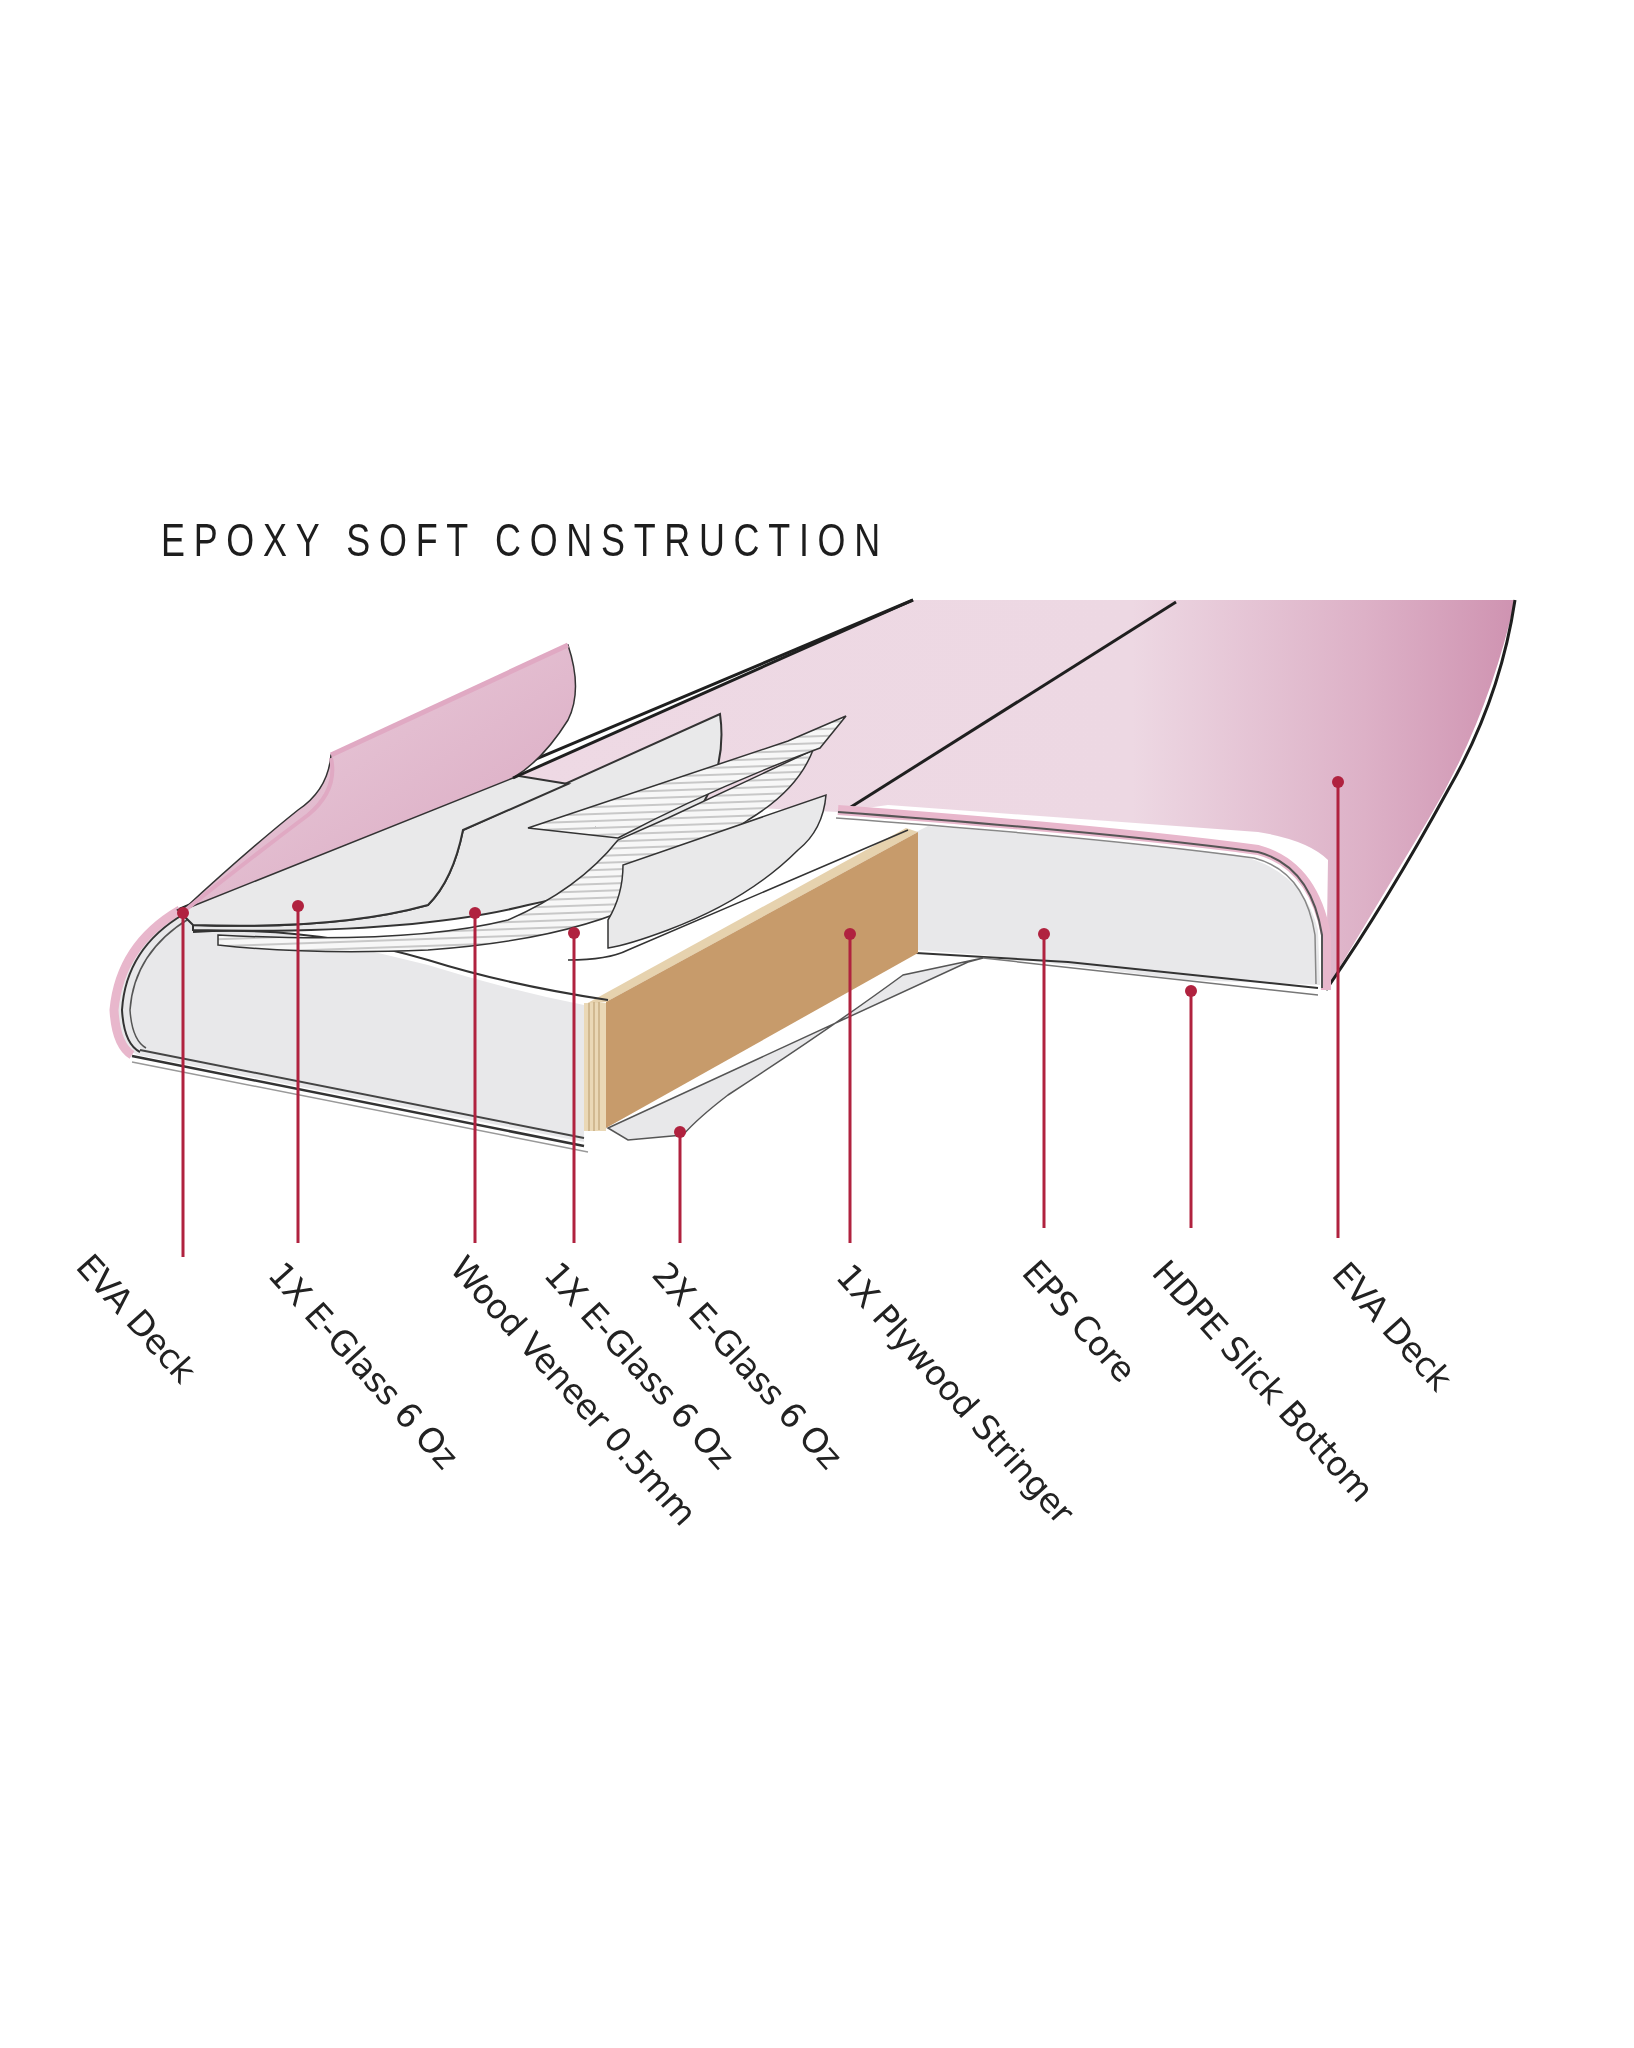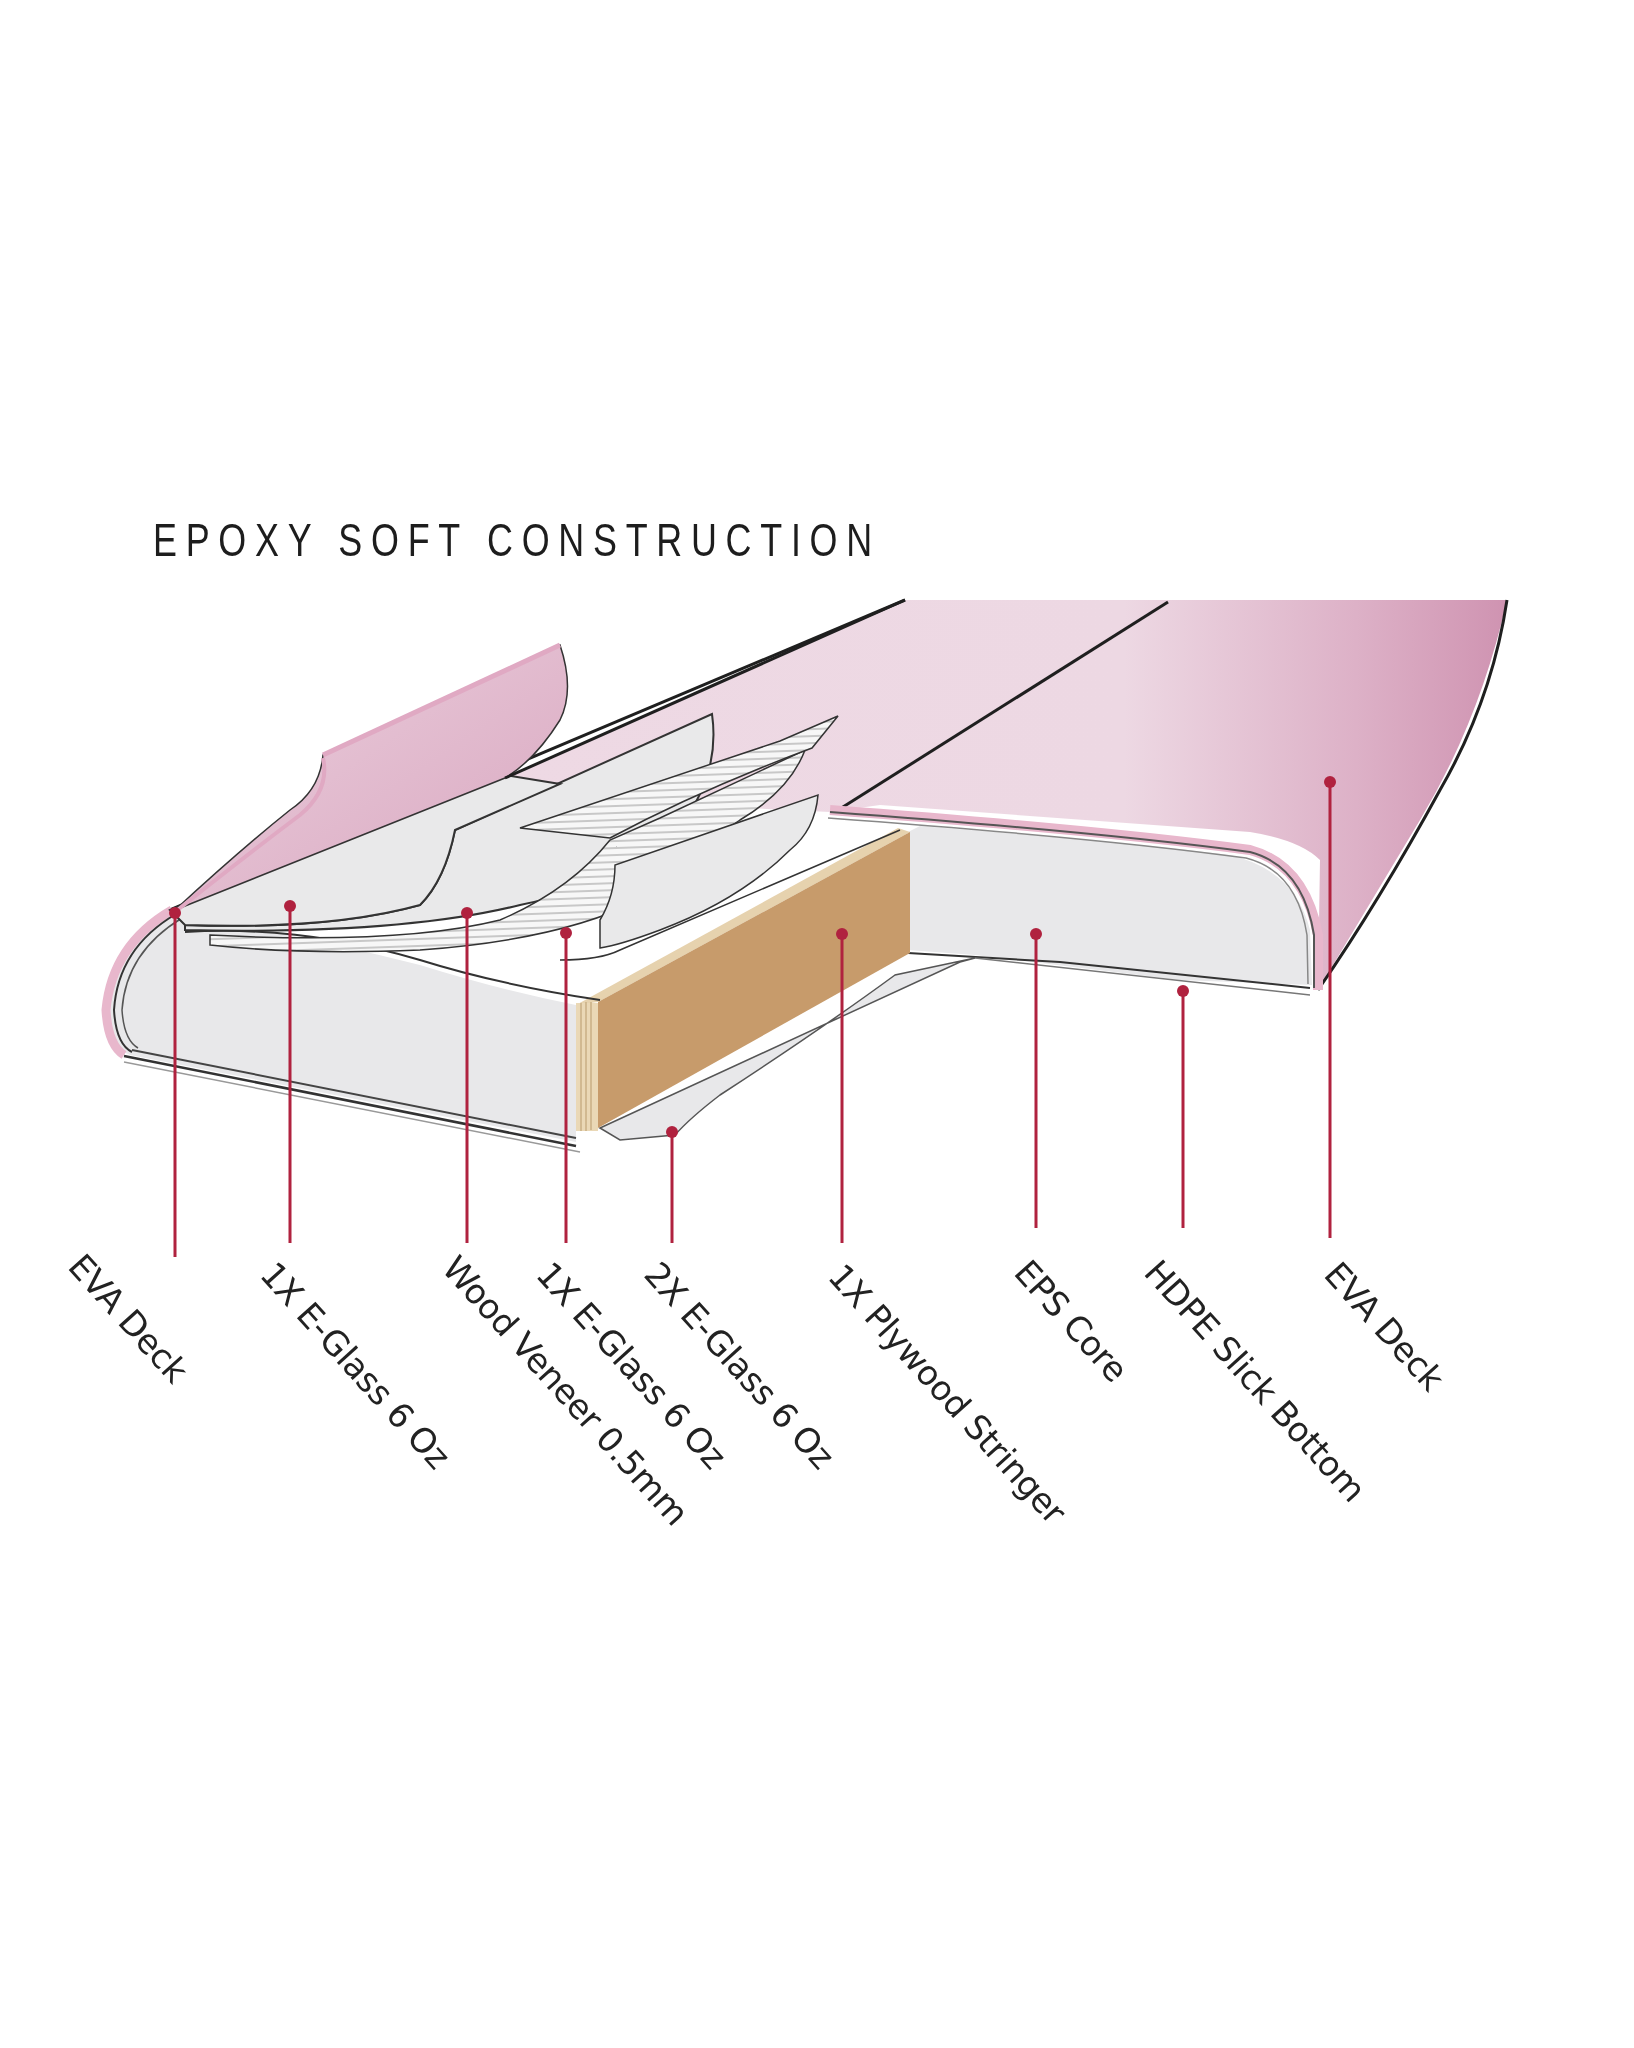--- a/index.html
+++ b/index.html
@@ -1,17 +1,17 @@
 <!DOCTYPE html>
 <html><head>
 <meta charset="utf-8">
 <style>
   html, body { margin: 0; padding: 0; background: #ffffff; }
   body { width: 1634px; height: 2048px; position: relative; overflow: hidden; }
-  #stage { position: absolute; left: 0; top: 0; width: 1428px; height: 2048px; }
+  #stage { position: absolute; left: 8px; top: 0; width: 1428px; height: 2048px; }
   .title {
     position: absolute; left: 153px; top: 514px;
     font-family: "Liberation Sans", sans-serif;
     font-size: 46px; letter-spacing: 11.2px; color: #1d1d1d;
     font-weight: 400; transform: scaleX(0.78); transform-origin: left top;
     white-space: nowrap; line-height: 52px;
   }
   .label {
     position: absolute;
     font-family: "DejaVu Sans", sans-serif;

